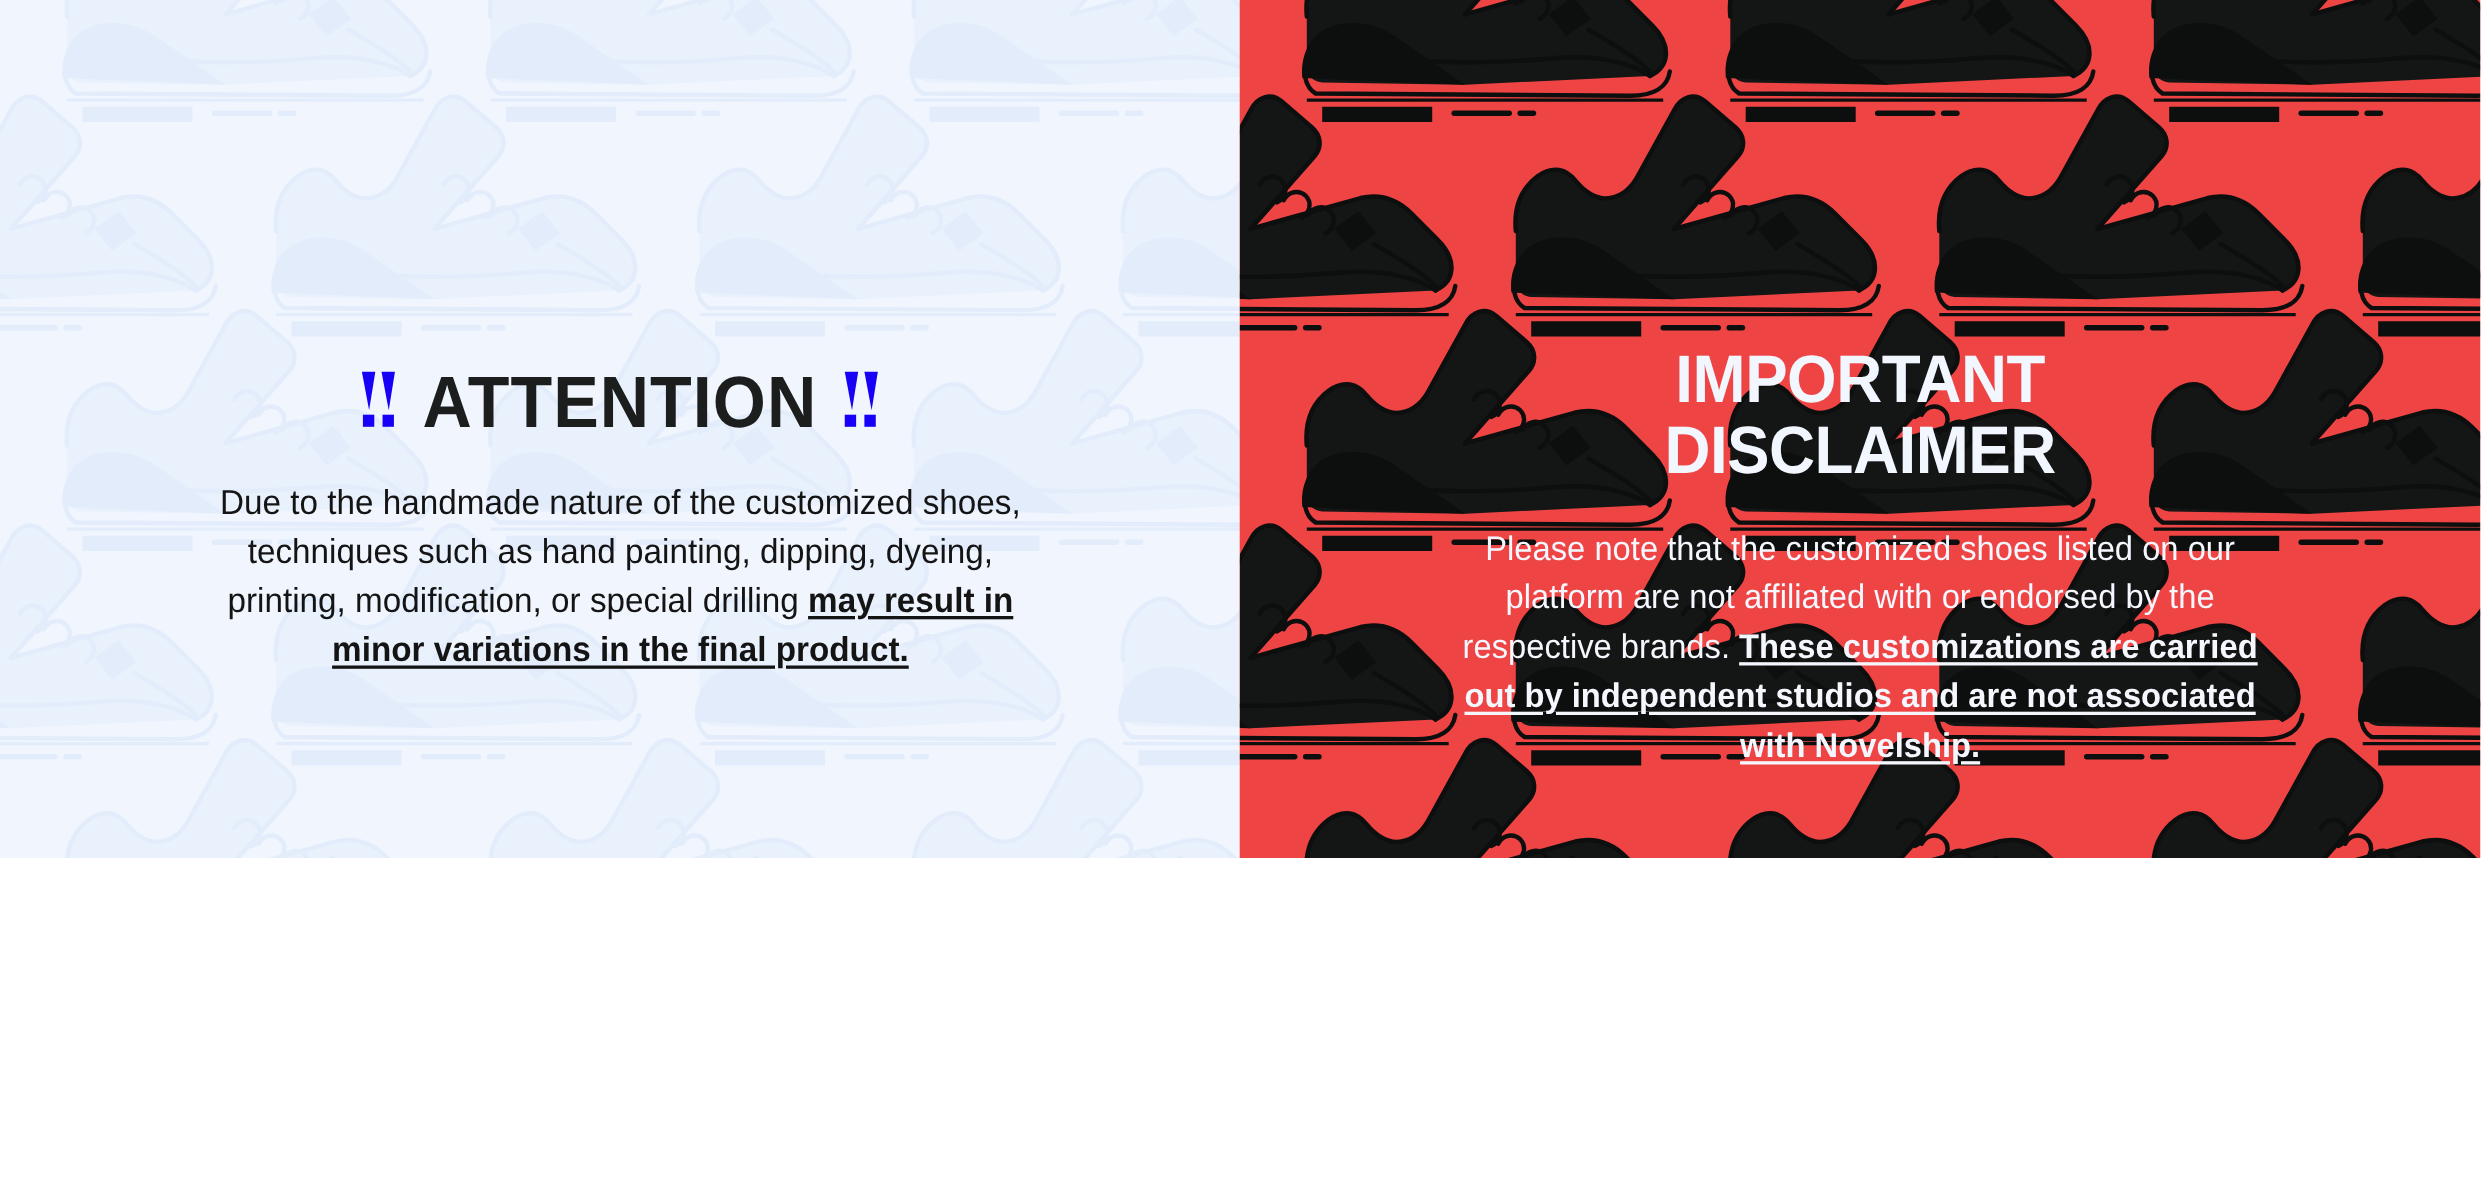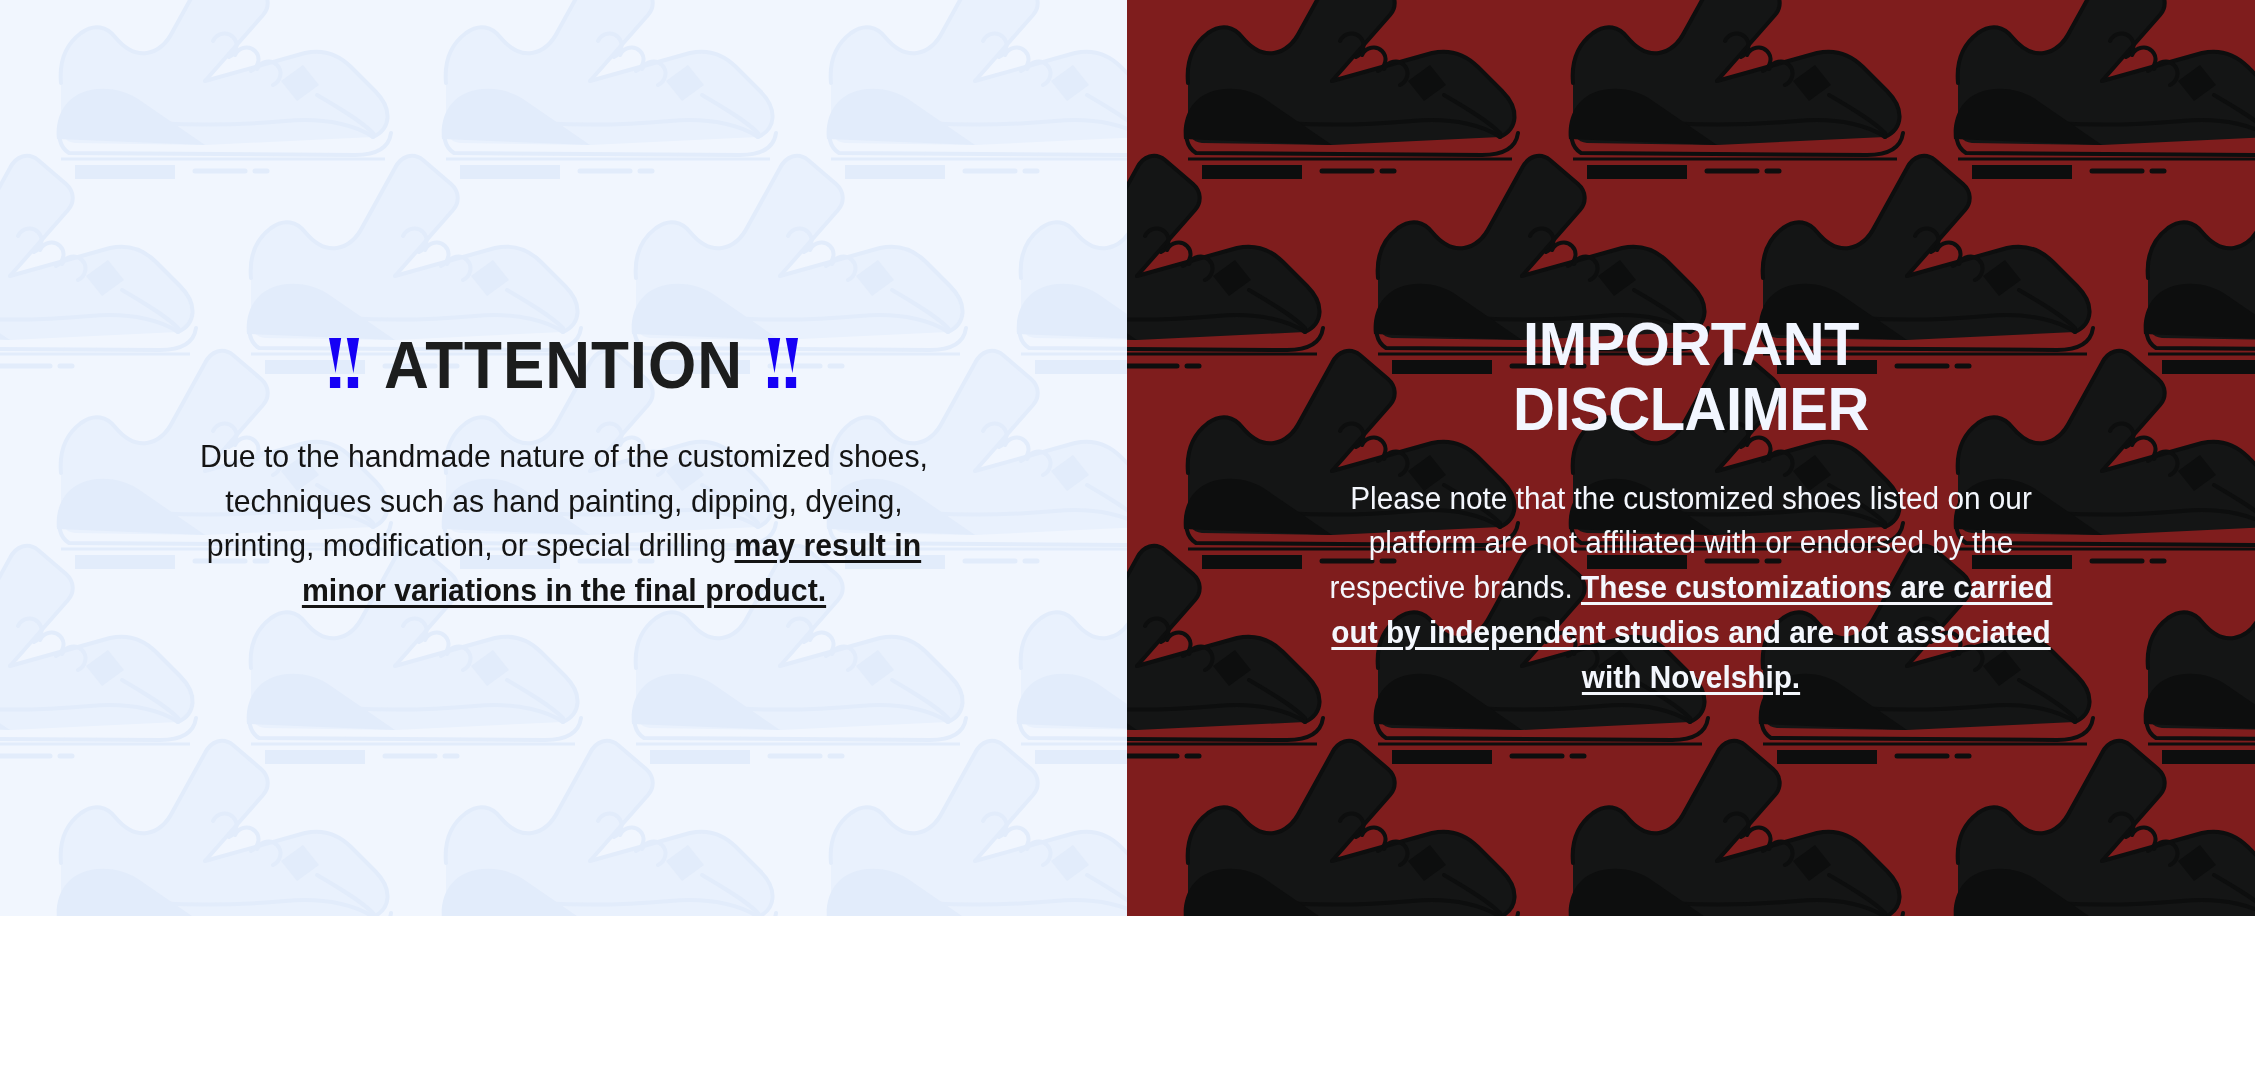--- a/index.html
+++ b/index.html
@@ -17,30 +17,30 @@
     position: relative;
     width: 2255px;
     height: 1080px;
     display: flex;
     overflow: hidden;
   }
 
   
   .panel {
     position: relative;
-    height: 916px;
+    height: 780px;
     overflow: hidden;
   }
   #panel-attention {
     width: 1127px;
     background: #f1f6fe;
   }
   #panel-disclaimer {
     width: 1128px;
-    background: #7f1d1d;
+    background: #ef4444;
   }
 
   .pattern-layer {
     position: absolute;
     inset: 0;
     width: 100%;
     height: 100%;
     pointer-events: none;
   }
 

